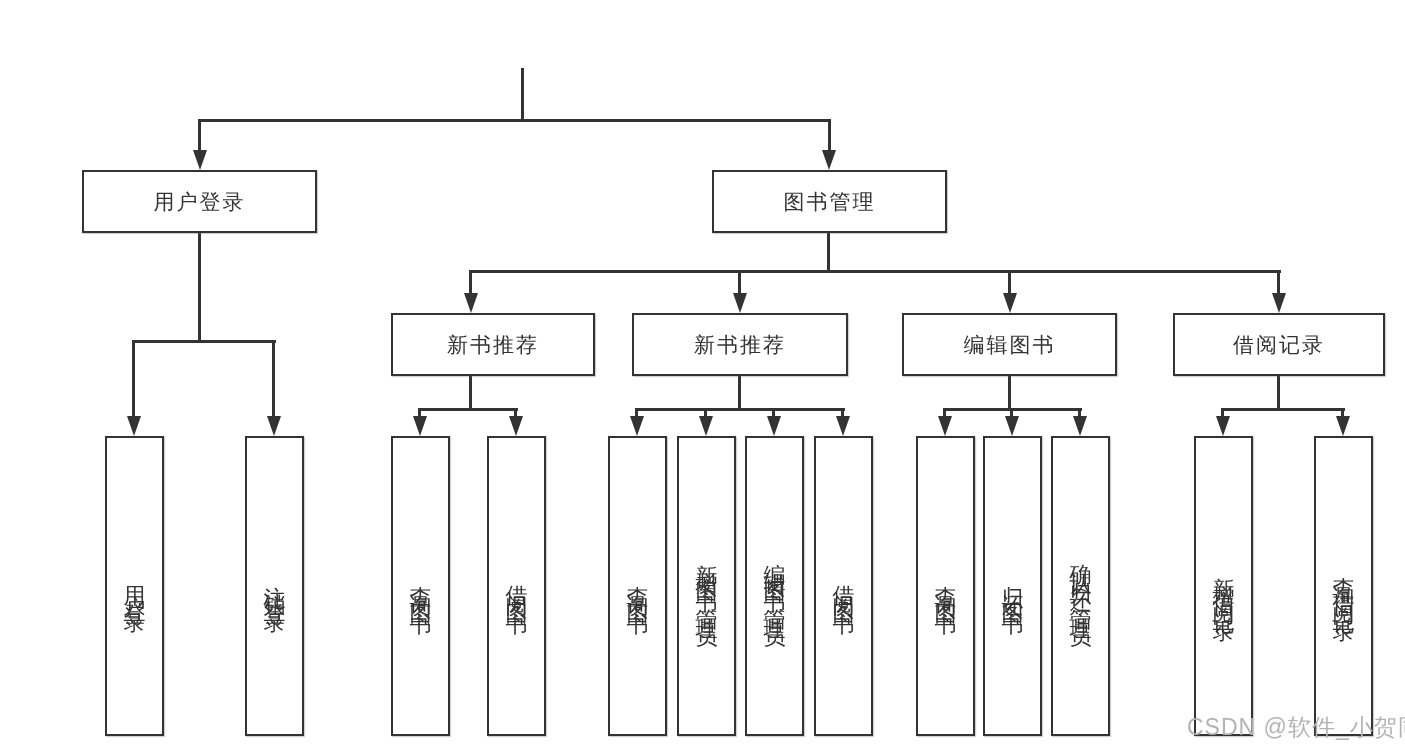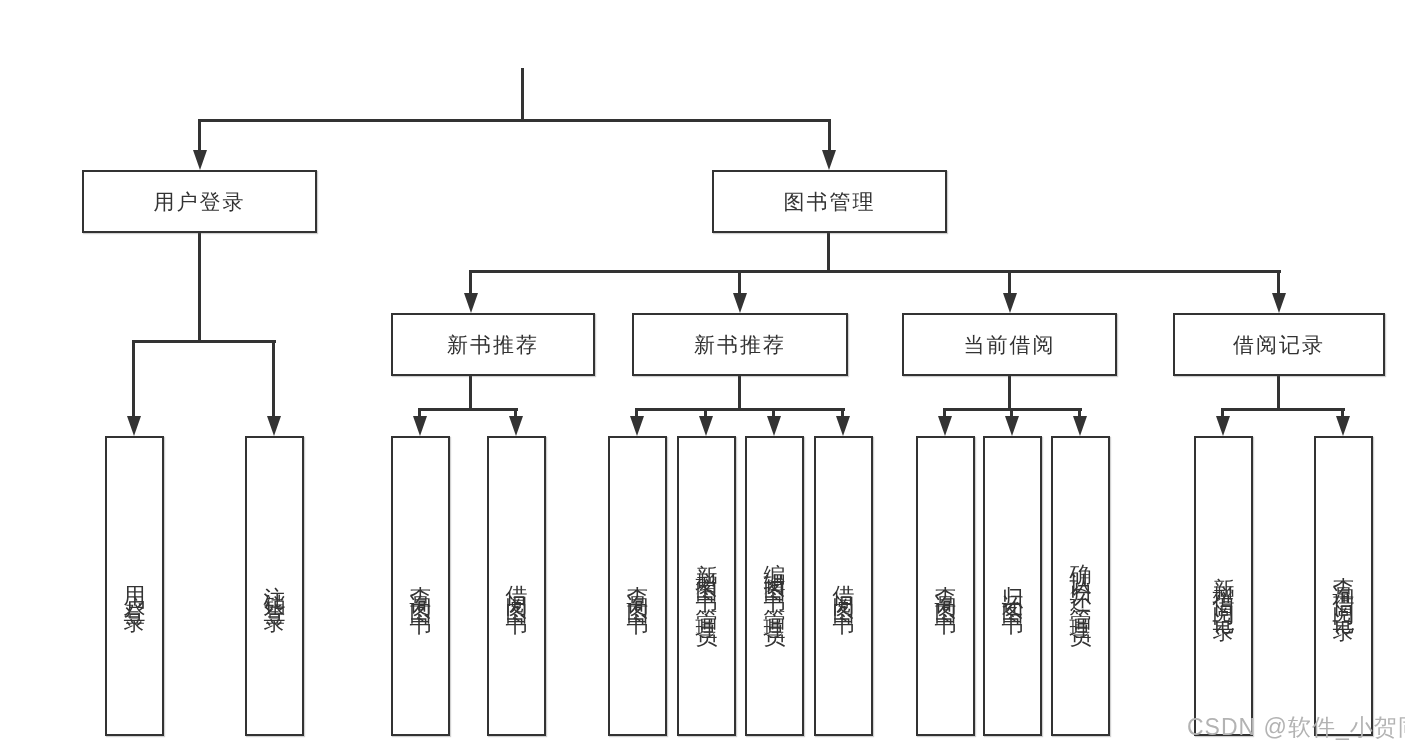--- a/index.html
+++ b/index.html
@@ -90,21 +90,21 @@
     <span class="hlabel">图书管理</span>
   </div>
 
   <div class="box" style="left:363px;top:313px;width:204px;height:63px;margin-left:28px;">
     <span class="hlabel">新书推荐</span>
   </div>
   <div class="box" style="left:632px;top:313px;width:216px;height:63px;">
     <span class="hlabel">新书推荐</span>
   </div>
   <div class="box" style="left:902px;top:313px;width:215px;height:63px;">
-    <span class="hlabel">当前借阅</span>
+    <span class="hlabel">编辑图书</span>
   </div>
   <div class="box" style="left:1173px;top:313px;width:212px;height:63px;">
     <span class="hlabel">借阅记录</span>
   </div>
 
   <div class="box vbox" style="left:105px;top:436px;width:59px;height:300px;">
     <span class="vlabel">用户登录</span>
   </div>
   <div class="box vbox" style="left:245px;top:436px;width:59px;height:300px;">
     <span class="vlabel">注销登录</span>

